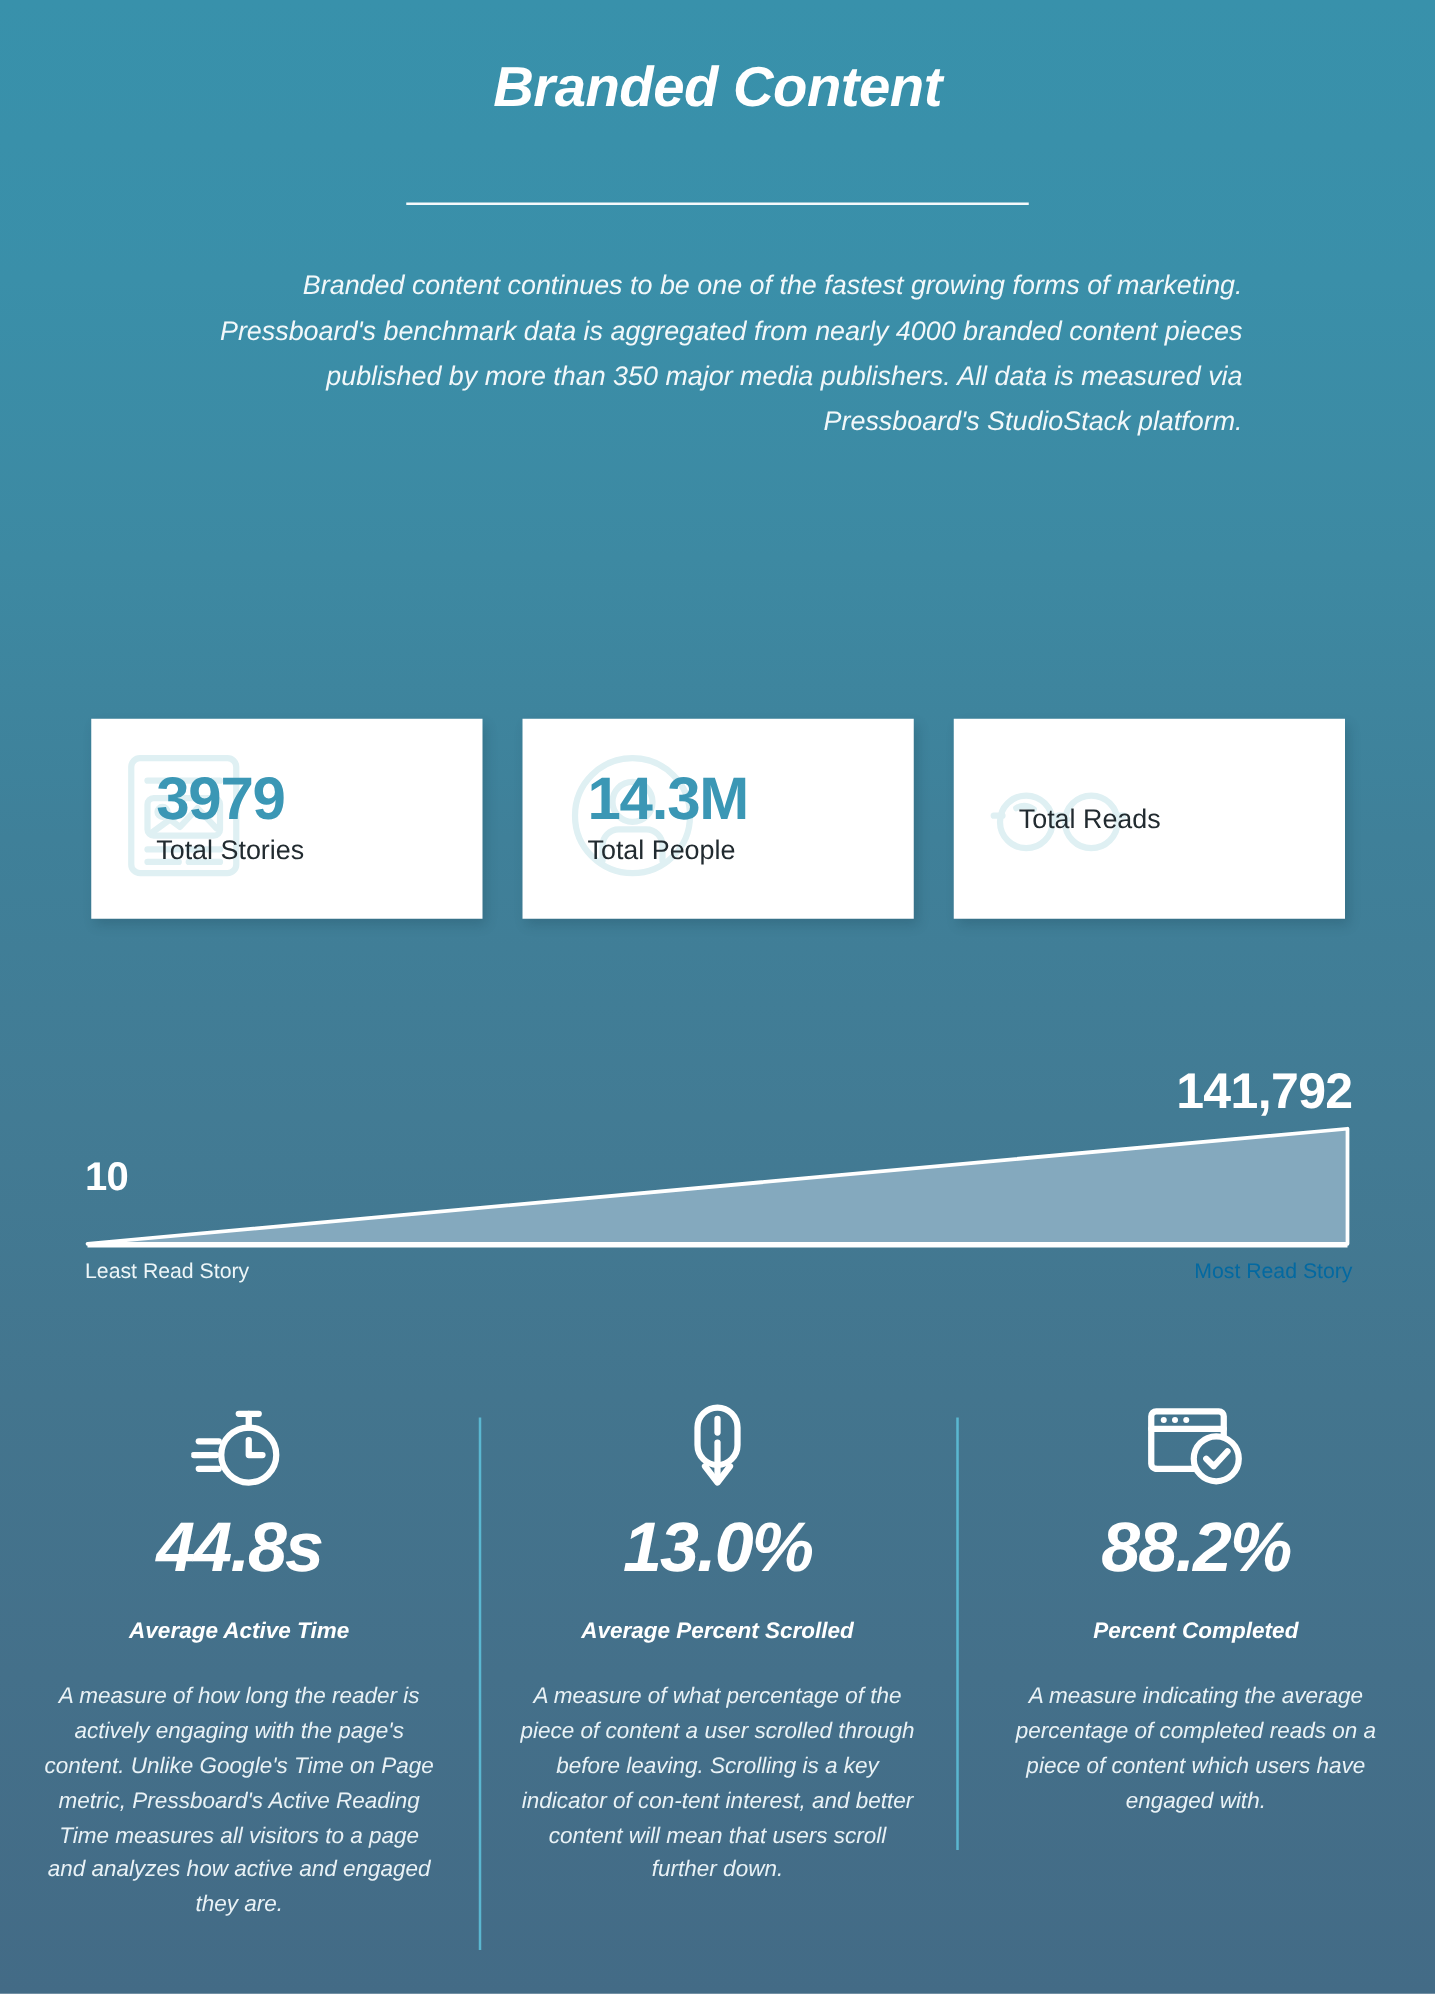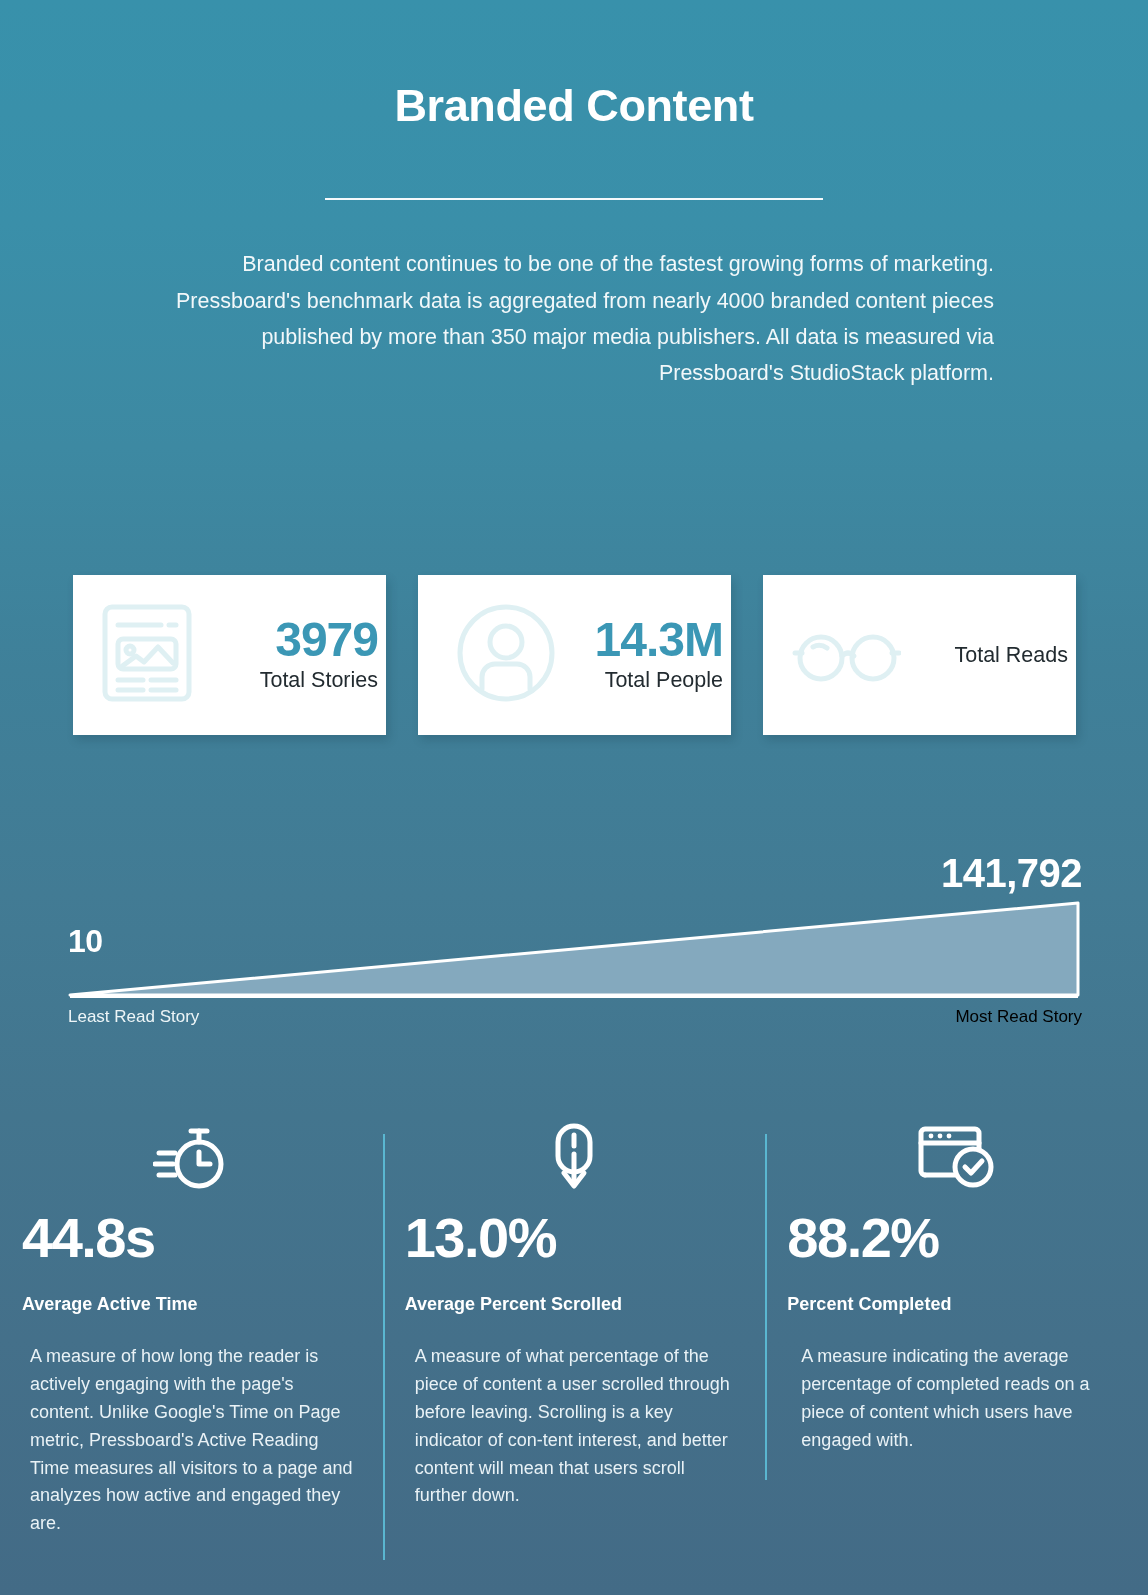--- a/index.html
+++ b/index.html
@@ -19,21 +19,21 @@
         #427b94 56%,
         #43758e 70%,
         #44708a 84%,
         #436b86 100%);
     color:#ffffff;
     overflow:hidden;
     position:relative;
   }
 
   
-  .header { padding-top:76px; text-align:center; }
+  .header { padding-top:40px; text-align:center;font-style:italic; }
 
   .title {
     font-size:45px;
     font-weight:bold;
     line-height:1.34;
     letter-spacing:-0.4px;
     color:#ffffff;
   }
   .title .line { display:block; }
 
@@ -80,21 +80,21 @@
     color:#dff0f3;
   }
   .card-icon.people { left:36px; }
   .card-icon.glasses { left:28px; }
 
   .card-text {
     position:absolute;
     left:0; right:0;
     top:50%;
     transform:translateY(-50%);
-    text-align:right;
+    text-align:left;
     padding-left:52px;
     padding-right:8px;
   }
   .card-num {
     font-size:48px;
     font-weight:bold;
     color:#3b97b5;
     line-height:1.04;
     letter-spacing:-1px;
   }
@@ -134,36 +134,38 @@
     left:68px;
     top:162px;
     font-size:17px;
     color:#eef6f8;
   }
   .wedge-cap-right {
     position:absolute;
     right:66px;
     top:162px;
     font-size:17px;
-    color:#000000;
+    color:#0369a1;
   }
 
   
   .metrics {
     position:absolute;
     left:0;
     top:1120px;
     width:1148px;
     height:430px;
     display:flex;
   }
   .metric {
     flex:1;
     position:relative;
     padding:0 22px;
+    text-align:center;
+    font-style:italic;
   }
   .metric + .metric::before {
     content:"";
     position:absolute;
     left:0;
     top:14px;
     bottom:-10px;
     width:2px;
     background:#5ec3dd;
     opacity:.85;

